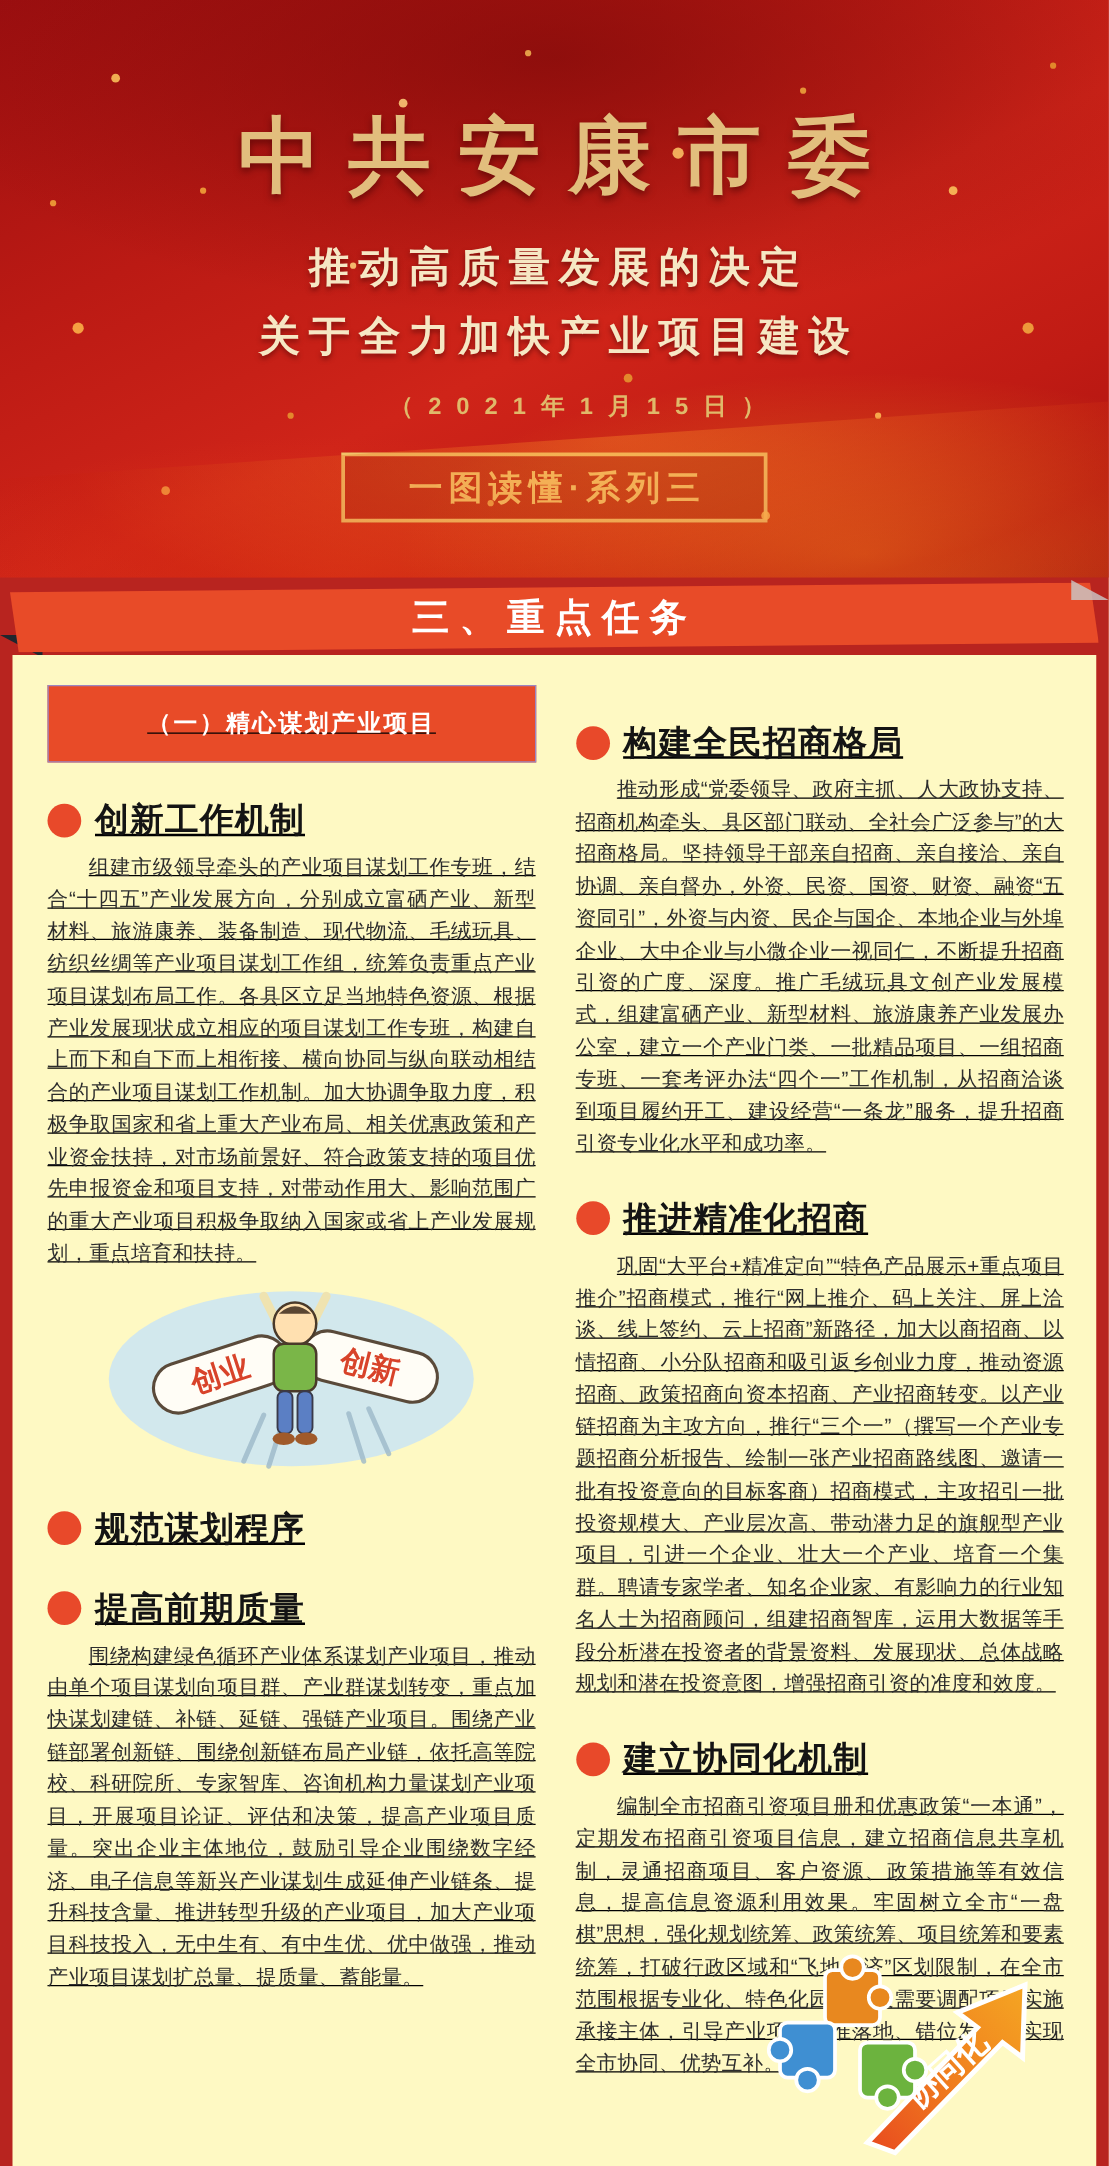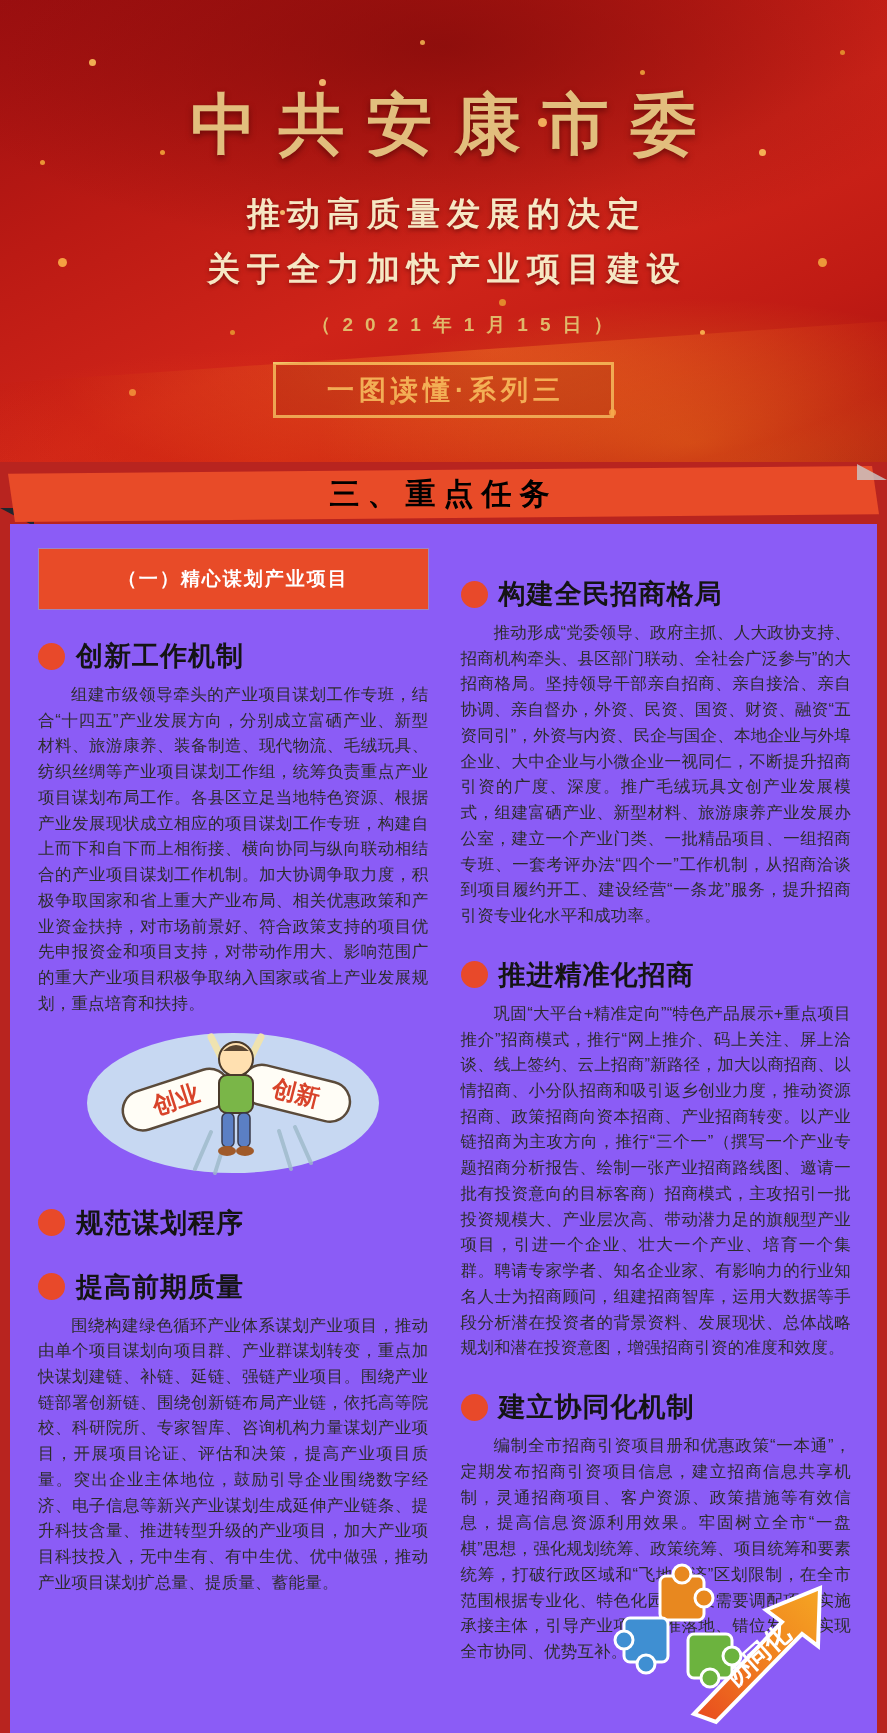--- a/index.html
+++ b/index.html
@@ -57,25 +57,25 @@
     display:flex; align-items:center; justify-content:center;
   }
   .ribbon-shadow-l {
     position:absolute; left:0; top:44px; width:0; height:0;
     border-top:18px solid #20262e; border-left:34px solid transparent;
   }
   .ribbon-shadow-r {
     position:absolute; right:0; top:0; width:0; height:0;
     border-bottom:16px solid #c9c9c9; border-right:30px solid transparent; opacity:.8;
   }
-  .ribbon-title { color:#000000; font-size:30px; font-weight:900; letter-spacing:8px; }
+  .ribbon-title { color:#ffffff; font-size:30px; font-weight:900; letter-spacing:8px; }
   
   .panel {
     position:absolute; left:10px; right:10px; top:524px; bottom:0;
-    background:#8b5cf6; display:flex; flex-direction:column; overflow:hidden;
+    background:#fef9c3; display:flex; flex-direction:column; overflow:hidden;text-decoration:underline;
   }
   .cols { display:flex; gap:32px; padding:24px 26px 0 28px; flex:1; }
   .col { flex:1; min-width:0; position:relative; }
   .col-header {
     background:#e84b28; border:1px solid #9b86c2; color:#fff; text-align:center;
     font-size:19px; font-weight:600; letter-spacing:2px; padding:17px 0;
   }
   .sec-head { display:flex; align-items:center; gap:11px; margin-top:28px; }
   .bullet { width:27px; height:27px; border-radius:50%; background:#e8492a; flex:0 0 auto; }
   .sec-title { font-size:27px; font-weight:900; color:#141414; letter-spacing:1px; }

